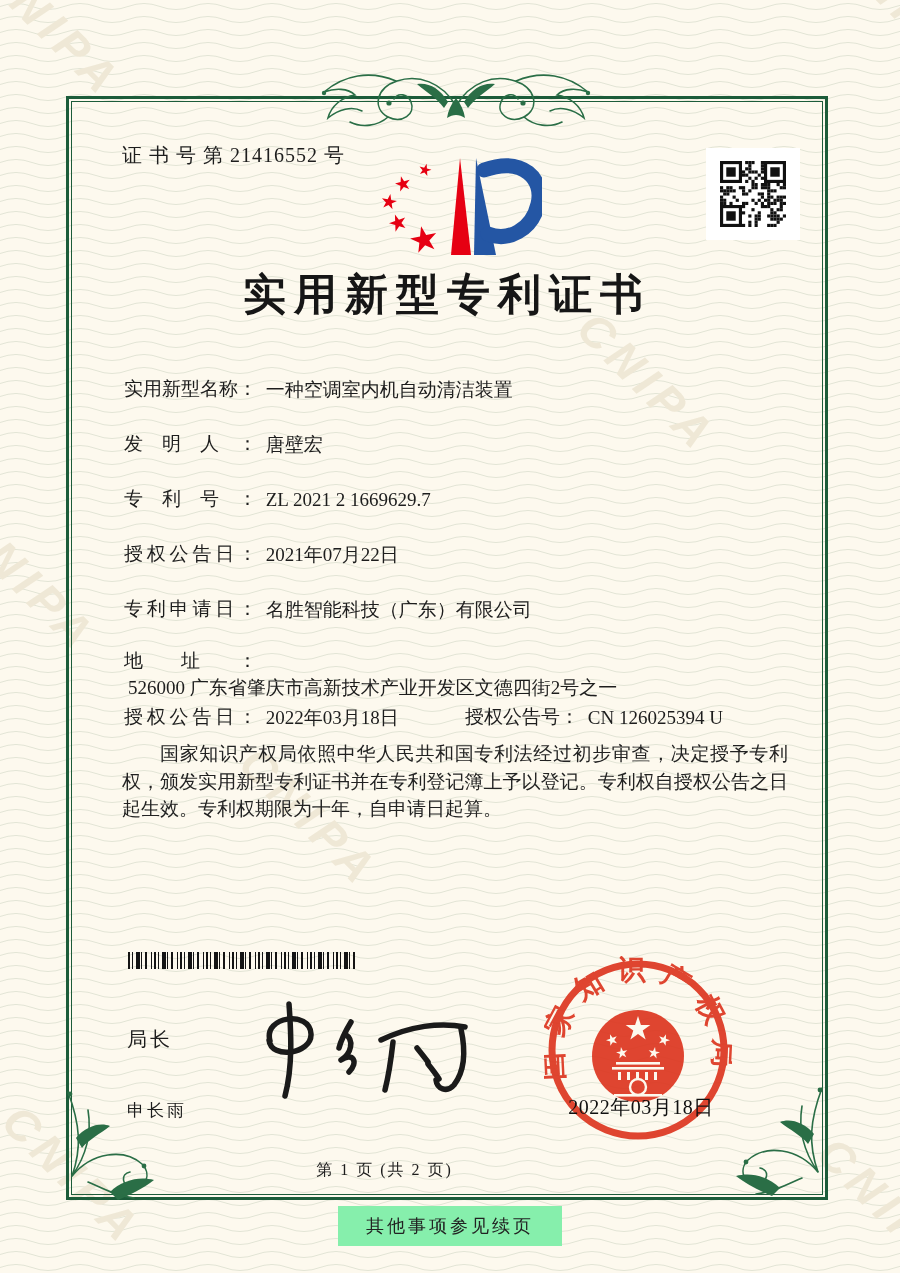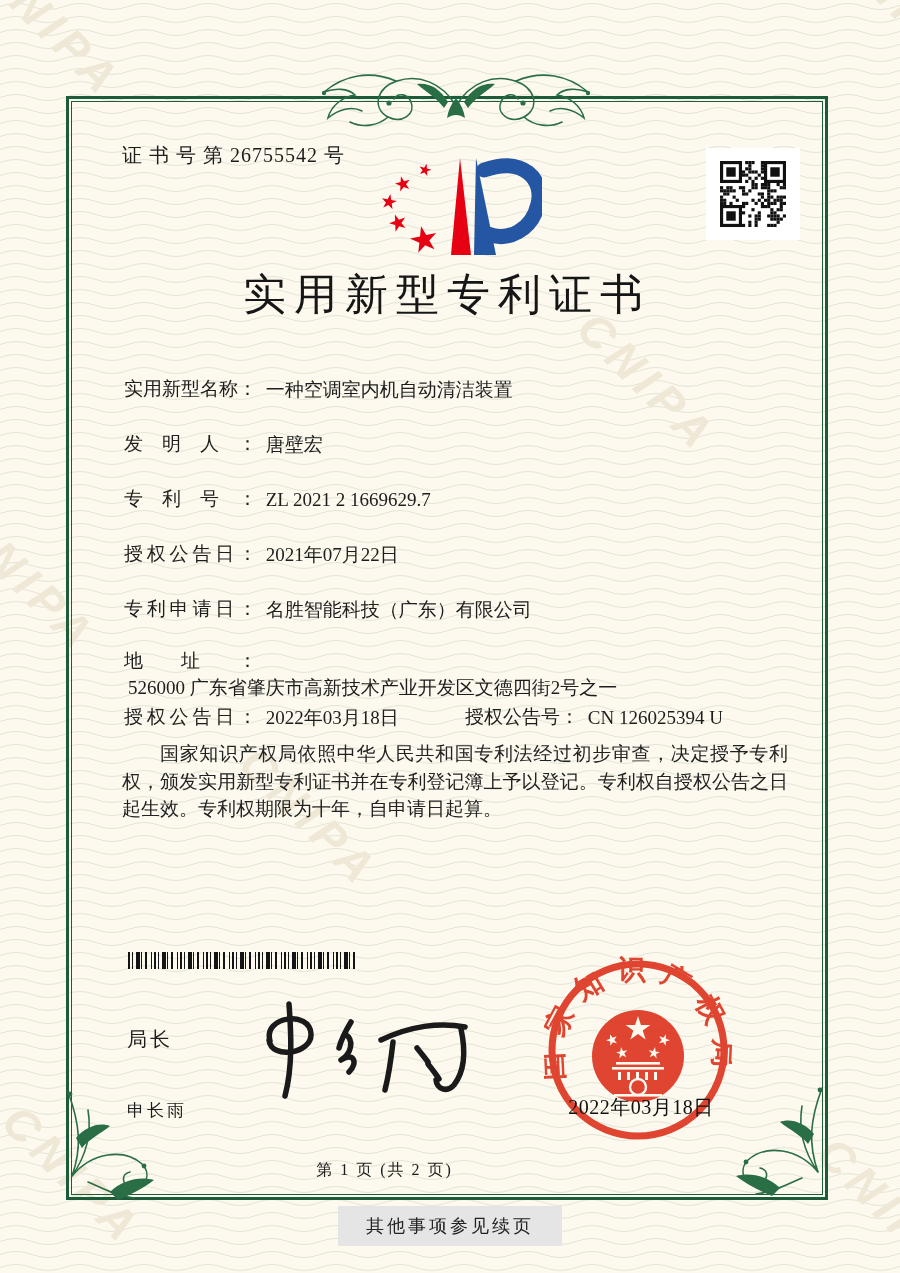--- a/index.html
+++ b/index.html
@@ -27,21 +27,21 @@
     content:"";position:absolute;inset:2px;border:1px solid #1c5c3a;
   }
   .ornament{stroke:#2a6e46;fill:none;stroke-width:1.6;stroke-linecap:round;}
   .ornament-fill{fill:#2a6e46;stroke:none;}
   
   #cert-no{left:122px;top:142px;font-size:20px;letter-spacing:1px;}
   #logo{left:372px;top:150px;}
   #qr-box{left:706px;top:148px;width:94px;height:92px;background:#ffffff;
     display:flex;align-items:center;justify-content:center;}
   #doc-title{left:66px;top:266px;width:762px;text-align:center;
-    font-size:43px;font-weight:400;letter-spacing:8px;color:#161616;}
+    font-size:43px;font-weight:700;letter-spacing:8px;color:#161616;}
   
   .field-row{position:absolute;left:124px;width:690px;font-size:19px;}
   .field-label{
     display:inline-block;width:133px;text-align:justify;text-align-last:justify;
     vertical-align:top;
   }
   .field-value{display:inline-block;margin-left:4px;vertical-align:top;line-height:28px;}
   .field-value.wrap{width:556px;}
   .pair2{position:absolute;left:341px;top:0;white-space:nowrap;}
   .pair2 .field-label{width:auto;text-align:center;text-align-last:auto;}
@@ -66,21 +66,21 @@
   #signature{left:225px;top:996px;}
   #signature path{stroke:#1a1a1a;stroke-width:5.5;fill:none;
     stroke-linecap:round;stroke-linejoin:round;}
   
   #seal{left:544px;top:956px;opacity:.93;}
   #seal-date{left:556px;top:1094px;width:170px;text-align:center;
     font-size:20px;color:#101010;letter-spacing:0.5px;}
   
   #page-info{left:66px;top:1160px;width:637px;text-align:center;font-size:16px;letter-spacing:2px;}
   #cont-note-wrap{left:0;top:1206px;width:900px;text-align:center;}
-  #cont-note{display:inline-block;background:#e5e5e5;padding:8px 28px;
+  #cont-note{display:inline-block;background:#86efac;padding:8px 28px;
     font-size:18px;letter-spacing:3px;color:#222;text-align:center;}
 </style>
 </head>
 <body>
 
 <div id="page">
 
   <svg id="texture" xmlns="http://www.w3.org/2000/svg">
     <defs>
       <pattern id="waves" width="64" height="13" patternUnits="userSpaceOnUse">
@@ -128,21 +128,21 @@
       <path class="ornament" d="M10,6 C22,38 24,62 14,90 C28,70 34,48 30,24"></path>
       <path class="ornament" d="M14,90 C34,66 66,62 84,78 C94,88 88,104 74,102 C64,100 62,88 72,86"></path>
       <path class="ornament-fill" d="M18,52 C28,40 42,36 52,40 C42,48 30,54 24,62 Z"></path>
       <path class="ornament-fill" d="M52,106 C64,94 82,90 96,94 C86,102 70,110 60,114 Z"></path>
       <path class="ornament" d="M30,96 C44,102 58,110 76,112"></path>
       <circle class="ornament-fill" cx="12" cy="8" r="2.4"></circle>
       <circle class="ornament-fill" cx="86" cy="80" r="2.4"></circle>
     </g>
   </svg>
 
-  <div id="cert-no" class="abs">证 书 号 第 26755542 号</div>
+  <div id="cert-no" class="abs">证 书 号 第 21416552 号</div>
 
   <svg id="logo" class="abs" width="170" height="110" viewBox="0 0 170 110" xmlns="http://www.w3.org/2000/svg">
     <defs>
       <path id="star" d="M0,-1 L0.224,-0.309 0.951,-0.309 0.363,0.118 0.588,0.809 0,0.382 -0.588,0.809 -0.363,0.118 -0.951,-0.309 -0.224,-0.309 Z"></path>
     </defs>
     <use href="#star" fill="#e60012" transform="translate(52,90) scale(14) rotate(-12)"></use>
     <use href="#star" fill="#e60012" transform="translate(26,73) scale(9) rotate(-20)"></use>
     <use href="#star" fill="#e60012" transform="translate(17,52) scale(8) rotate(10)"></use>
     <use href="#star" fill="#e60012" transform="translate(31,34) scale(8) rotate(-15)"></use>
     <use href="#star" fill="#e60012" transform="translate(53,20) scale(6.5) rotate(15)"></use>

